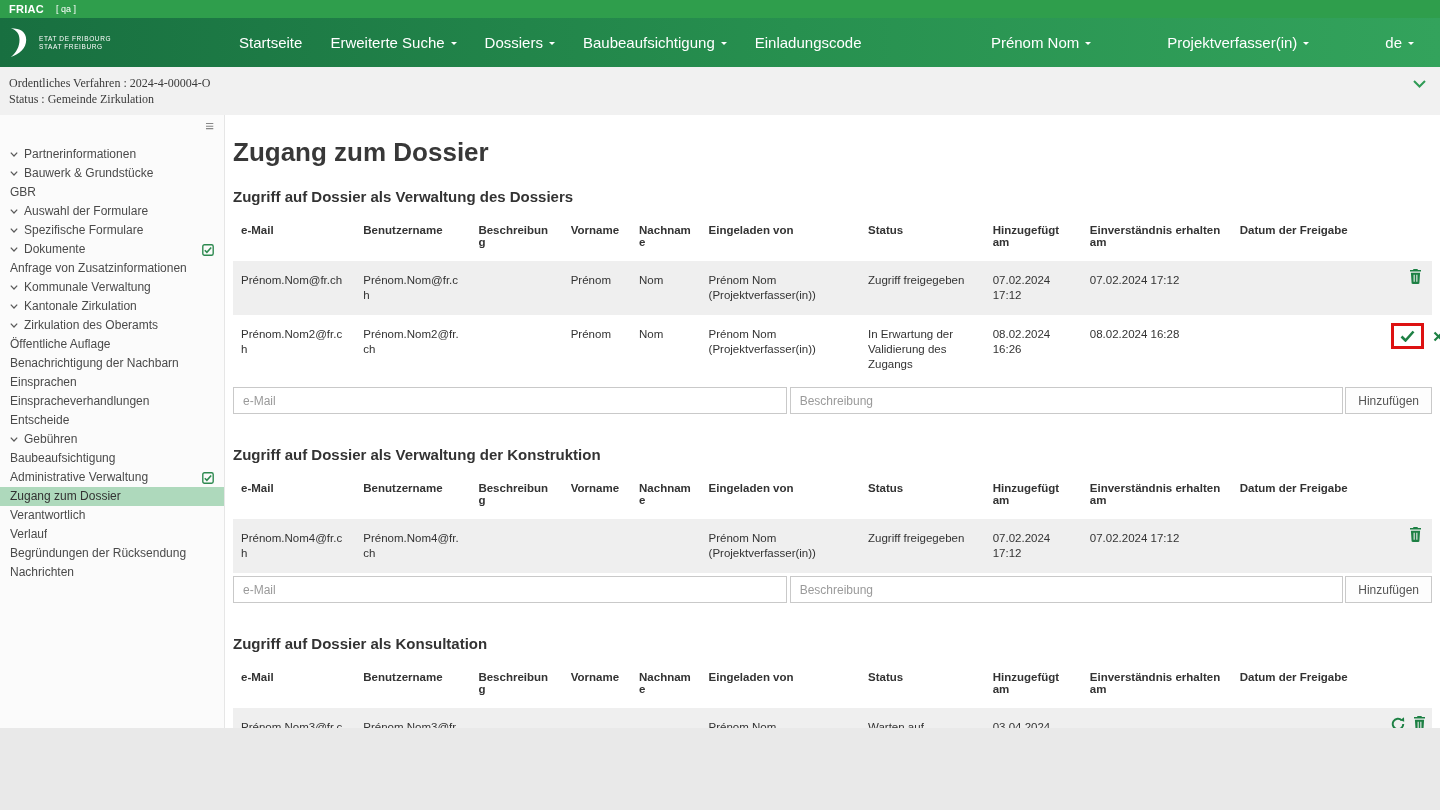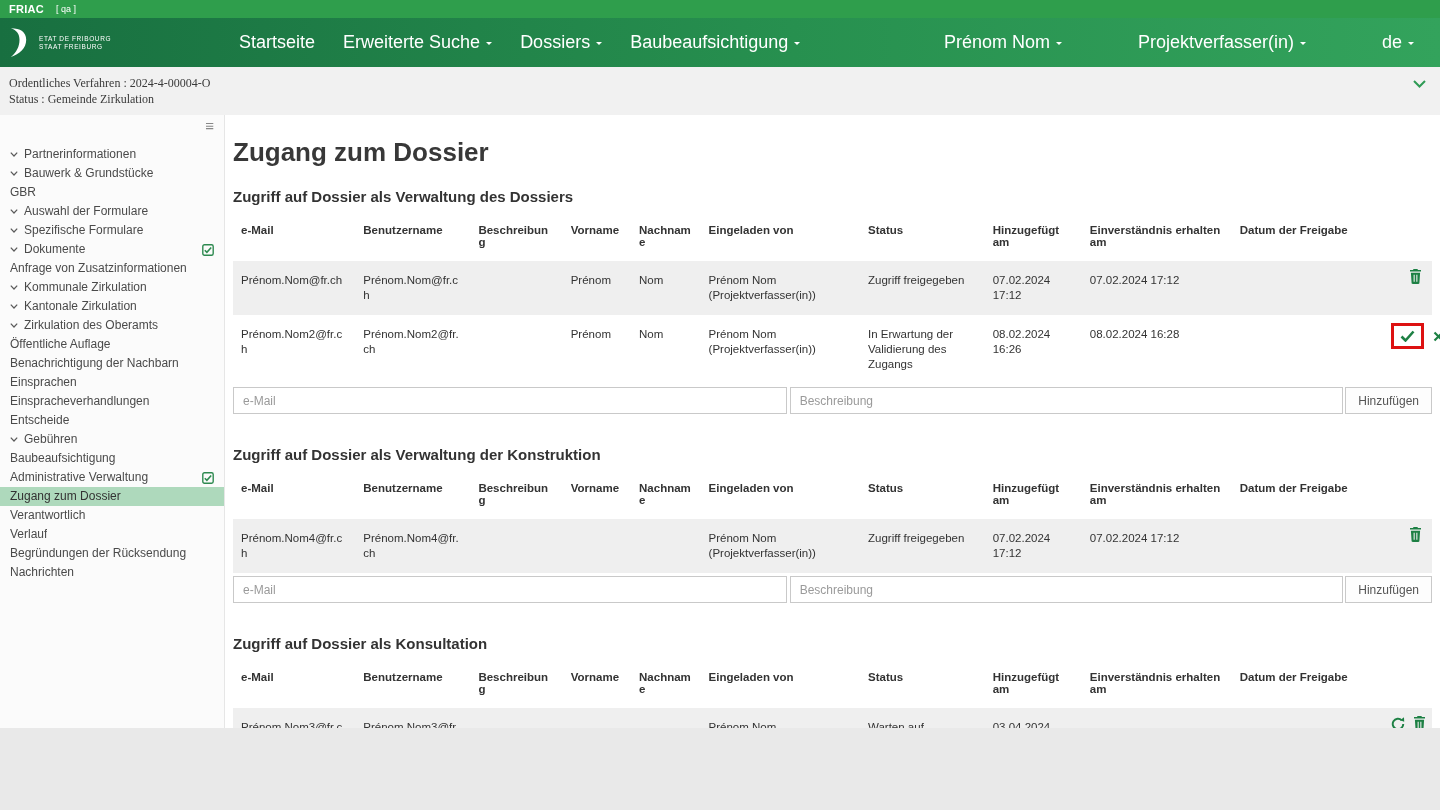--- a/index.html
+++ b/index.html
@@ -11,21 +11,21 @@
   .topstrip { height:18px; background:#2f9e4c; color:#fff; display:flex; align-items:center; padding:0 9px; gap:12px; }
   .brand { font-size:11px; font-weight:bold; letter-spacing:.3px; }
   .env { font-size:9px; }
 
   
   .header { height:49px; background:linear-gradient(90deg,#186f40 0%, #27904f 55%, #33a35c 100%); display:flex; align-items:stretch; color:#fff; }
   .logo-block { width:225px; display:flex; align-items:center; gap:8px; padding-left:8px; flex-shrink:0; cursor:pointer; }
   .logo-text { font-size:6.5px; letter-spacing:.6px; line-height:8px; text-transform:uppercase; }
   .main-nav, .user-nav { display:flex; align-items:center; }
   .user-nav { margin-left:auto; padding-right:12px;gap:48px; }
-  .nav-item { display:flex; align-items:center; padding:0 14px; height:49px; font-size:18px; cursor:pointer; white-space:nowrap; }
+  .nav-item { display:flex; align-items:center; padding:0 14px; height:49px; font-size:15px; cursor:pointer; white-space:nowrap; }
   .caret { width:0; height:0; border:3.5px solid transparent; border-top-color:#fff; margin-left:6px; transform:translateY(2px); }
 
   
   .procbar { height:48px; background:#f1f1f1; padding:8px 9px; position:relative;font-family:Liberation Serif, serif; }
   .procbar .line { font-size:12px; color:#3a3a3a; line-height:16px; }
   .proc-chevron { position:absolute; right:14px; top:13px; cursor:pointer; line-height:0; }
 
   
   .layout { display:flex; height:695px; }
   .sidebar { width:225px; background:#fbfbfb; border-right:1px solid #e6e6e6; position:relative; padding-top:30px; flex-shrink:0; }
@@ -87,20 +87,23 @@
           <span class="caret"></span>
         </div>
         <div class="nav-item">
           <span>Dossiers</span>
           <span class="caret"></span>
         </div>
         <div class="nav-item">
           <span>Baubeaufsichtigung</span>
           <span class="caret"></span>
         </div>
+        <div class="nav-item">
+          <span>Einladungscode</span>
+        </div>
       </nav>
     <nav class="user-nav">
         <div class="nav-item">
           <span>Prénom Nom</span>
           <span class="caret"></span>
         </div>
         <div class="nav-item">
           <span>Projektverfasser(in)</span>
           <span class="caret"></span>
         </div>
@@ -176,21 +179,21 @@
           </div>
           <div class="side-item">
             <span class="side-label">Anfrage von Zusatzinformationen</span>
           </div>
           <div class="side-item">
             <span class="side-chevron">
               <svg width="8" height="5" viewBox="0 0 8 5">
                 <path fill="none" stroke="#5a5a5a" stroke-width="1.2" d="M.8.6 4 4 7.2.6"></path>
               </svg>
             </span>
-            <span class="side-label">Kommunale Zirkulation</span>
+            <span class="side-label">Kommunale Verwaltung</span>
           </div>
           <div class="side-item">
             <span class="side-chevron">
               <svg width="8" height="5" viewBox="0 0 8 5">
                 <path fill="none" stroke="#5a5a5a" stroke-width="1.2" d="M.8.6 4 4 7.2.6"></path>
               </svg>
             </span>
             <span class="side-label">Kantonale Zirkulation</span>
           </div>
           <div class="side-item">

